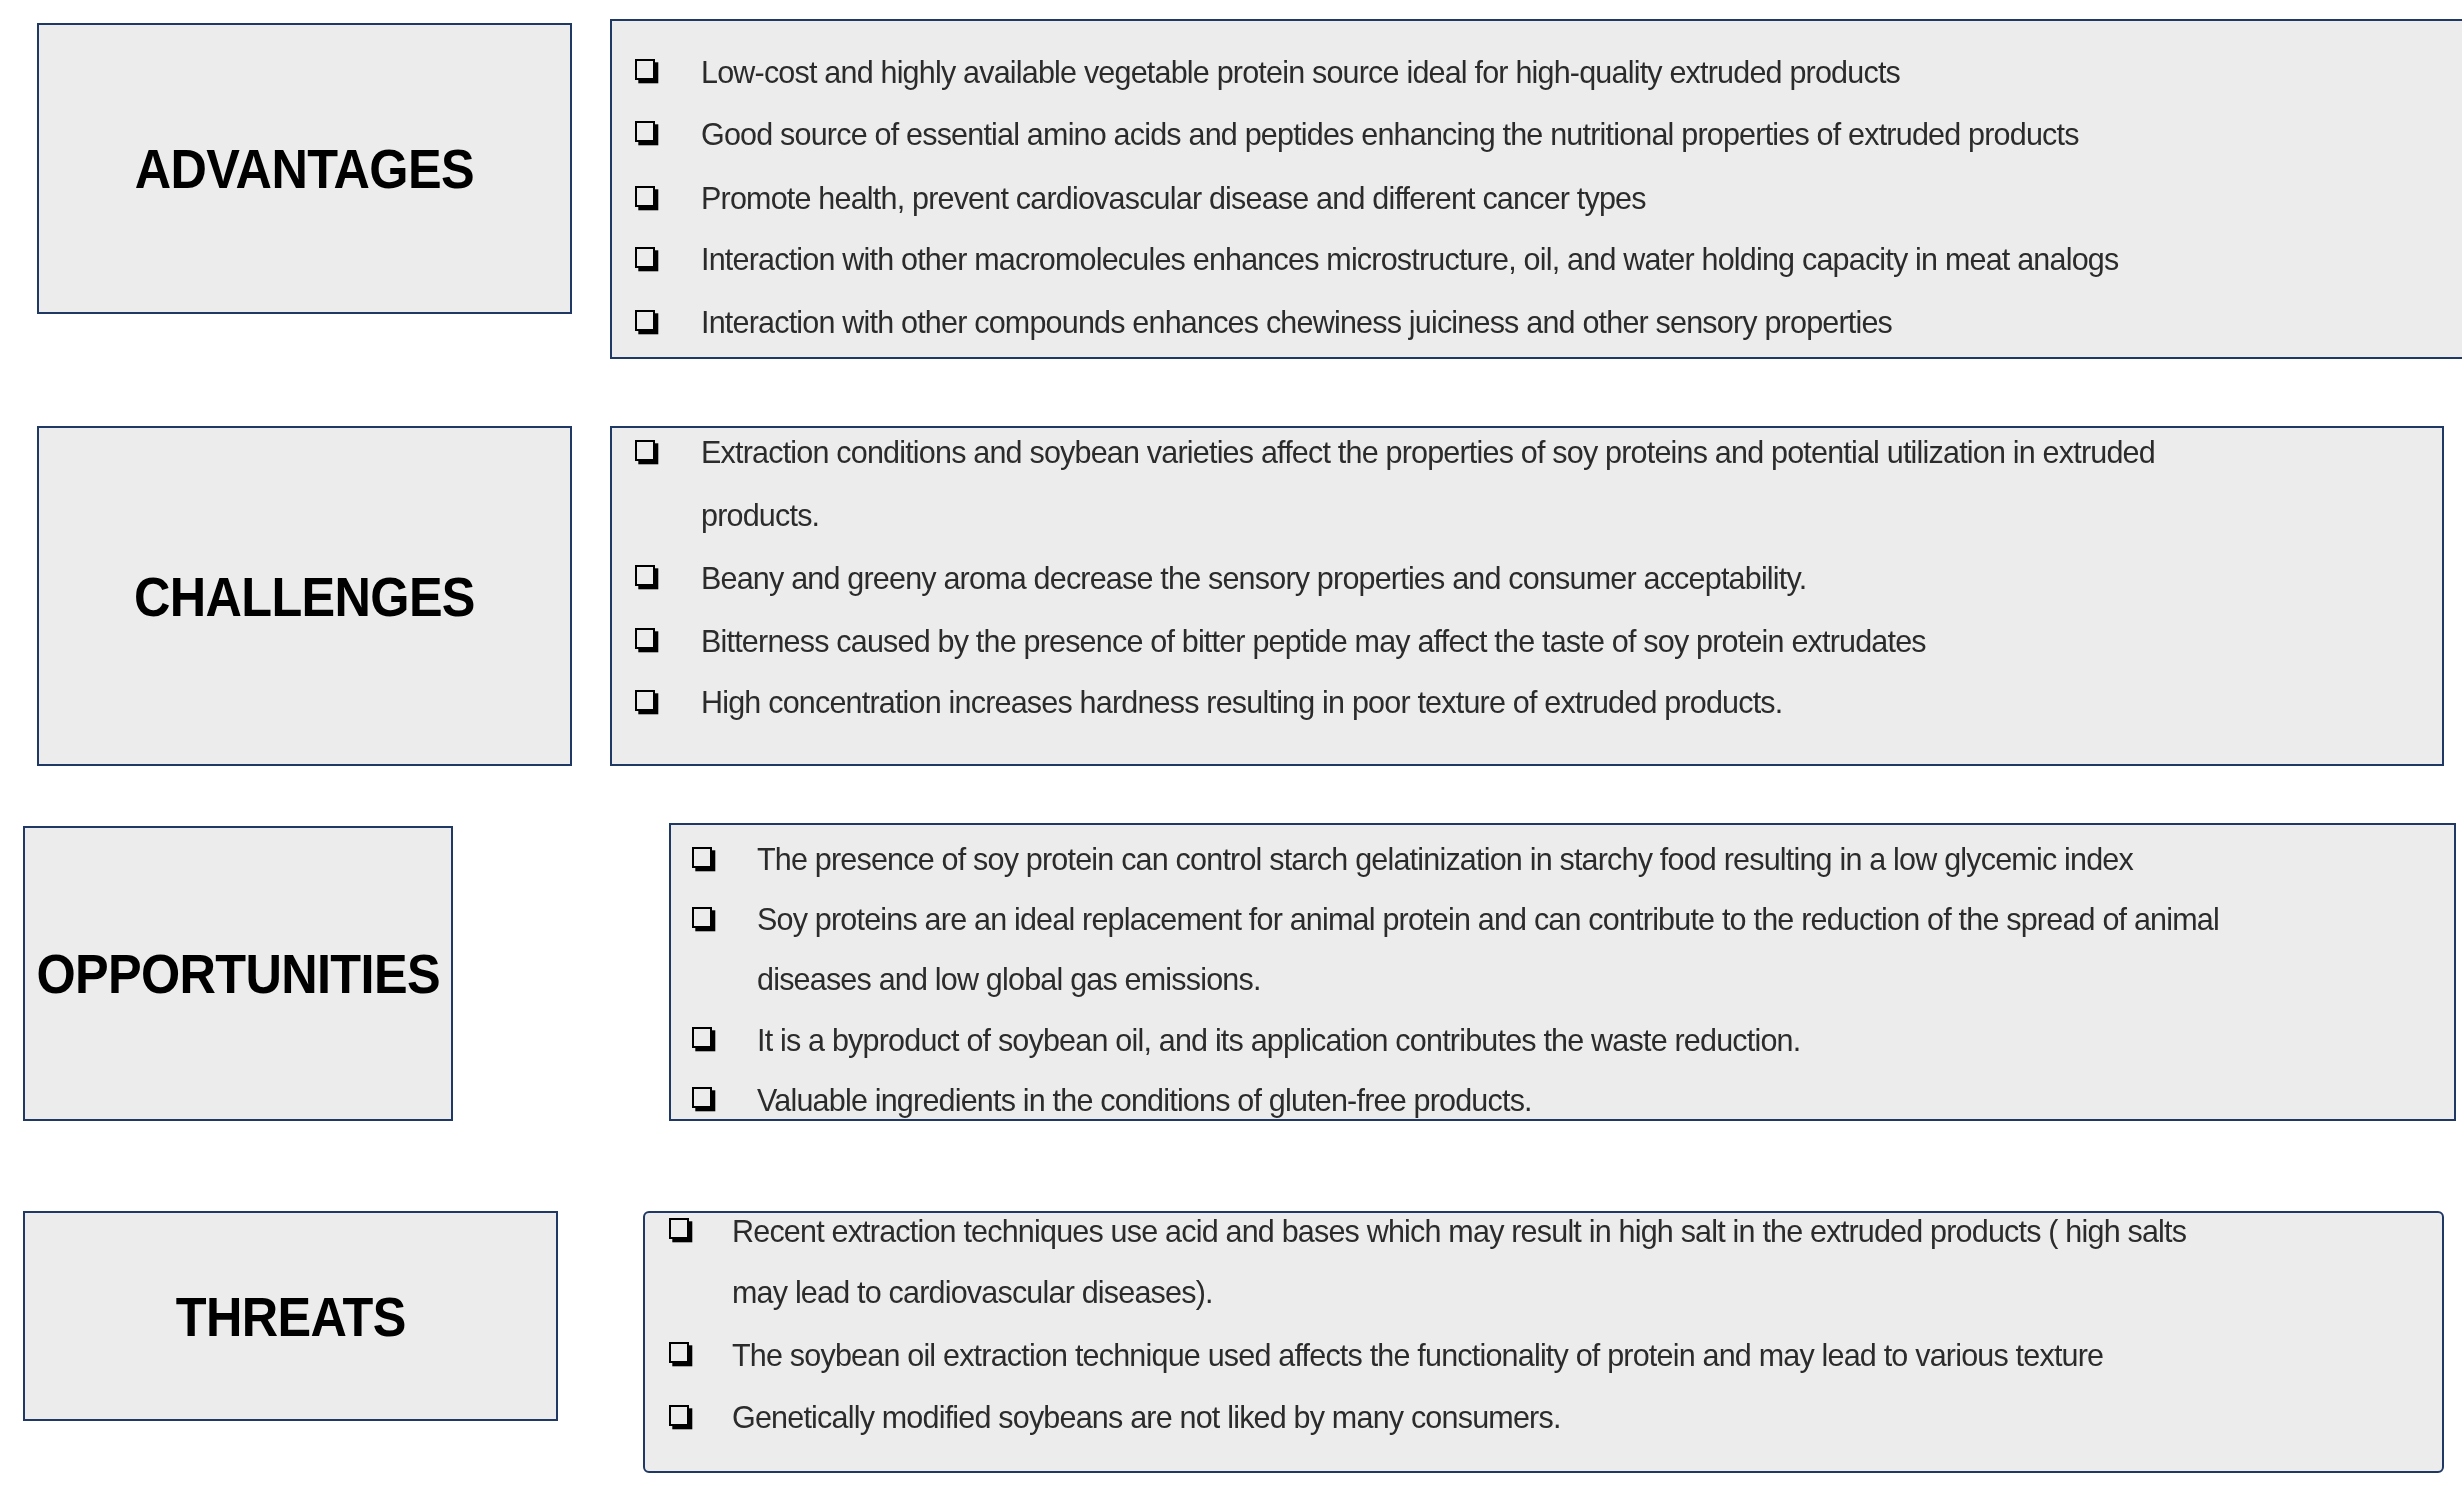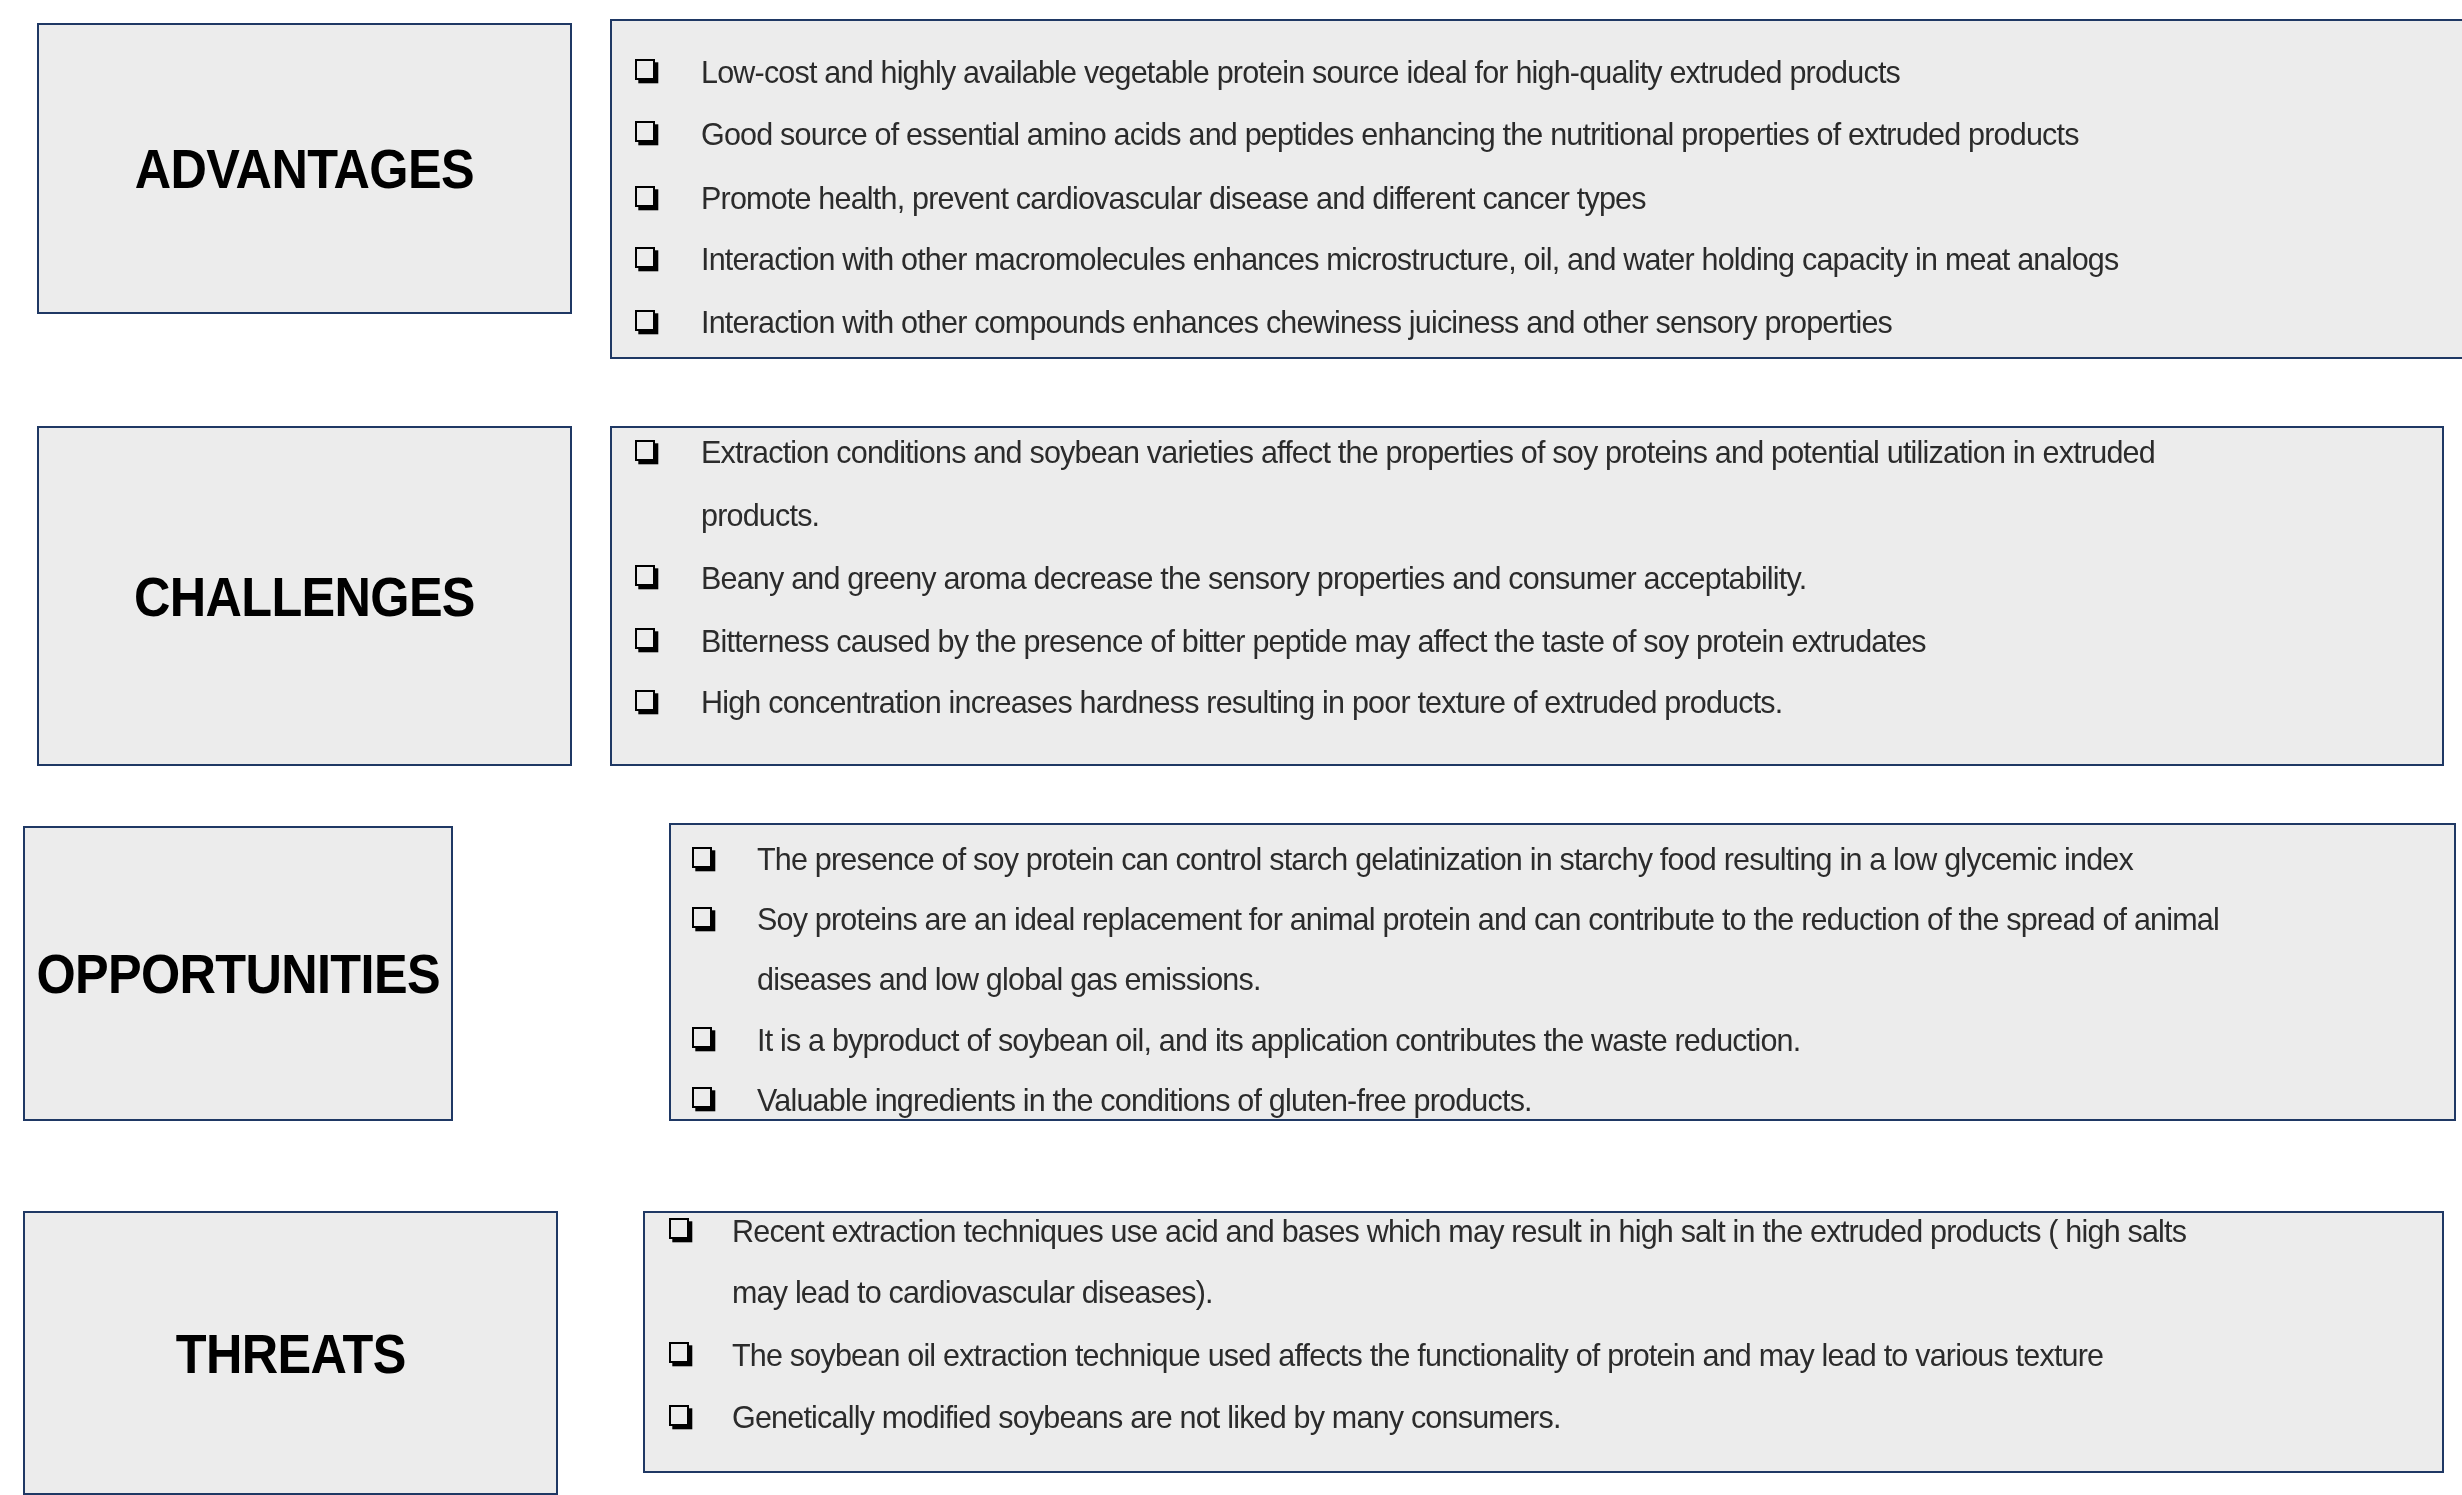--- a/index.html
+++ b/index.html
@@ -59,24 +59,24 @@
   <span class="line" style="left:86px; top:19px;">The presence of soy protein can control starch gelatinization in starchy food resulting in a low glycemic index</span>
   <span class="bullet" style="left:21px; top:82px;"></span>
   <span class="line" style="left:86px; top:79px;">Soy proteins are an ideal replacement for animal  protein and can contribute to the reduction of the spread of animal</span>
   <span class="line" style="left:86px; top:139px;">diseases and low global gas emissions.</span>
   <span class="bullet" style="left:21px; top:202px;"></span>
   <span class="line" style="left:86px; top:200px;">It is a byproduct of soybean oil, and its application contributes the waste  reduction.</span>
   <span class="bullet" style="left:21px; top:262px;"></span>
   <span class="line" style="left:86px; top:260px;">Valuable ingredients in the conditions of gluten-free products.</span>
 </div>
 
-<div class="box label-box" style="left:23px; top:1211px; width:535px; height:284px;">
+<div class="box label-box" style="left:23px; top:1211px; width:535px; height:210px;">
   <span class="heading">THREATS</span>
 </div>
-<div class="box" style="left:643px; top:1211px; width:1801px; height:262px;">
+<div class="box" style="left:643px; top:1211px; width:1801px; height:262px;border-radius:6px;">
   <span class="bullet" style="left:24px; top:5.3px;"></span>
   <span class="line" style="left:87px; top:2.7px;">Recent extraction techniques use acid and bases which may result in high salt in the extruded products ( high salts</span>
   <span class="line" style="left:87px; top:64px;">may lead to cardiovascular diseases).</span>
   <span class="bullet" style="left:24px; top:129px;"></span>
   <span class="line" style="left:87px; top:127px;"> The soybean oil extraction technique used affects the functionality of protein and may lead to various texture</span>
   <span class="bullet" style="left:24px; top:192px;"></span>
   <span class="line" style="left:87px; top:189px;">Genetically  modified soybeans are not liked  by many consumers.</span>
 </div>
 
 

